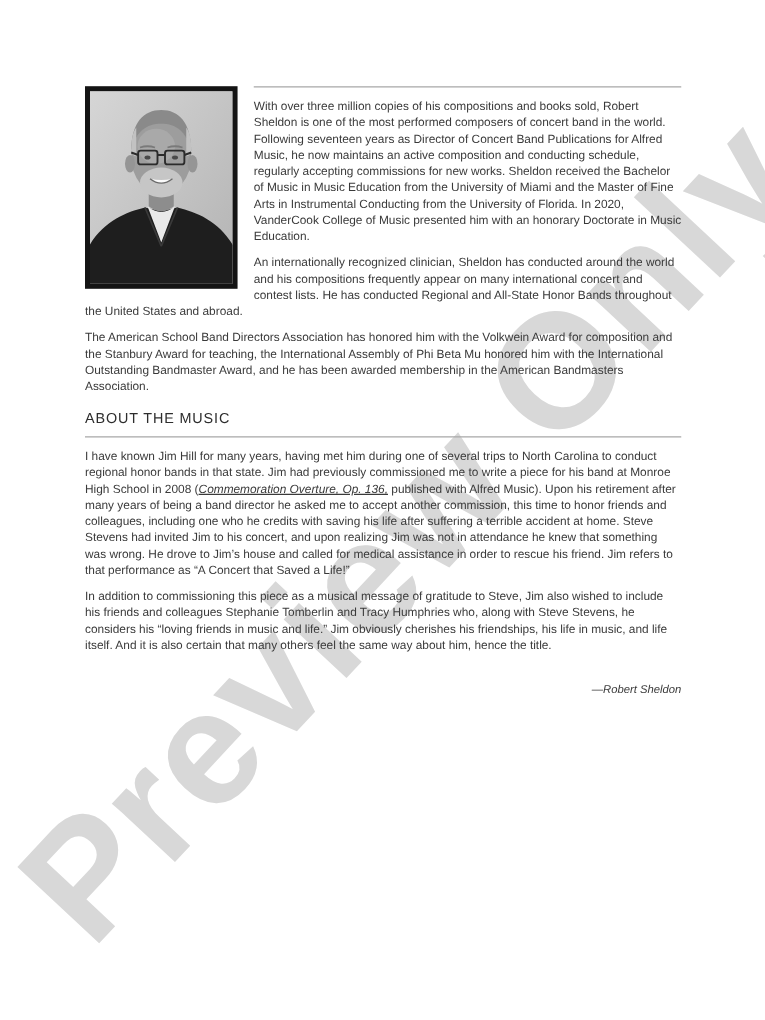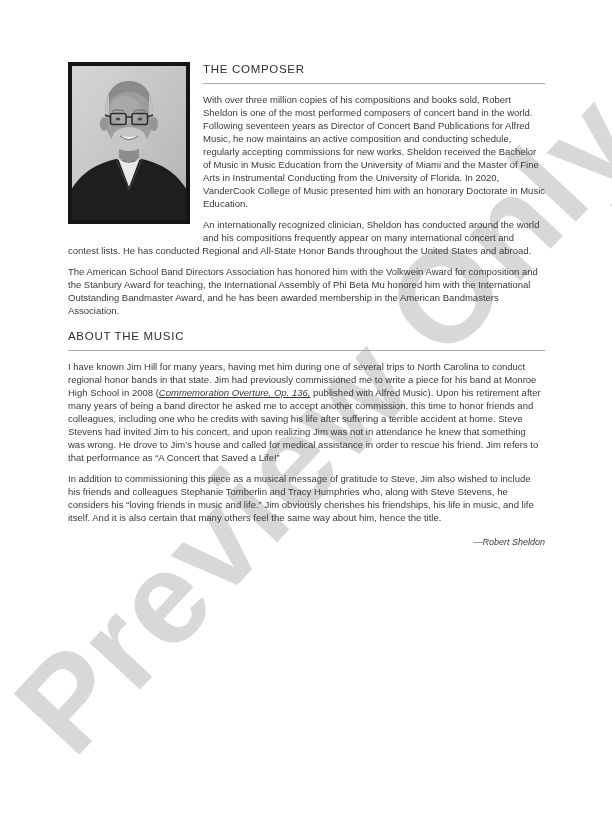--- a/index.html
+++ b/index.html
@@ -64,21 +64,21 @@
   p.body-text.first { margin-top: 9px; }
   .about-section { margin-top: 12px; }
   .composer-section::after { content: ""; display: block; clear: both; }
   .dedication-list {
     margin: 1px 0 0 0;
     padding-left: 14px;
     font-size: 9.5px;
     line-height: 13px;
   }
   .signature {
-    margin-top: 12px;
+    margin-top: 22px;
     text-align: right;
     font-style: italic;
     font-size: 9px;
     line-height: 12px;
     color: var(--color-text, #3a3a3a);
   }
   i { font-style: italic; text-decoration: underline; }
 </style>
 </head>
 <body>
@@ -130,21 +130,20 @@
           <ellipse cx="68" cy="53" rx="2.4" ry="1.6" fill="#4a4a4a"></ellipse>
 
           <rect x="38.5" y="47.5" width="15.5" height="11" rx="2" fill="none" stroke="#2b2b2b" stroke-width="1.5"></rect>
           <rect x="60" y="47.5" width="15.5" height="11" rx="2" fill="none" stroke="#2b2b2b" stroke-width="1.5"></rect>
           <line x1="54" y1="51" x2="60" y2="51" stroke="#2b2b2b" stroke-width="1.5"></line>
           <line x1="38.5" y1="51" x2="33" y2="49" stroke="#2b2b2b" stroke-width="1.5"></line>
           <line x1="75.5" y1="51" x2="81" y2="49" stroke="#2b2b2b" stroke-width="1.5"></line>
         </svg>
       </div>
 
-      <h2 class="section-heading">THE COMPOSER</h2>
       <div class="rule"></div>
 
       <p class="body-text first">With over three million copies of his compositions and books sold, Robert Sheldon is one of the most performed composers of concert band in the world. Following seventeen years as Director of Concert Band Publications for Alfred Music, he now maintains an active composition and conducting schedule, regularly accepting commissions for new works. Sheldon received the Bachelor of Music in Music Education from the University of Miami and the Master of Fine Arts in Instrumental Conducting from the University of Florida. In 2020, VanderCook College of Music presented him with an honorary Doctorate in Music Education.</p>
       <p class="body-text">An internationally recognized clinician, Sheldon has conducted around the world and his compositions frequently appear on many international concert and contest lists. He has conducted Regional and All-State Honor Bands throughout the United States and abroad.</p>
       <p class="body-text">The American School Band Directors Association has honored him with the Volkwein Award for composition and the Stanbury Award for teaching, the International Assembly of Phi Beta Mu honored him with the International Outstanding Bandmaster Award, and he has been awarded membership in the American Bandmasters Association.</p>
     </section>
 
     <section class="about-section">
       <h2 class="section-heading">ABOUT THE MUSIC</h2>
       <div class="rule"></div>

